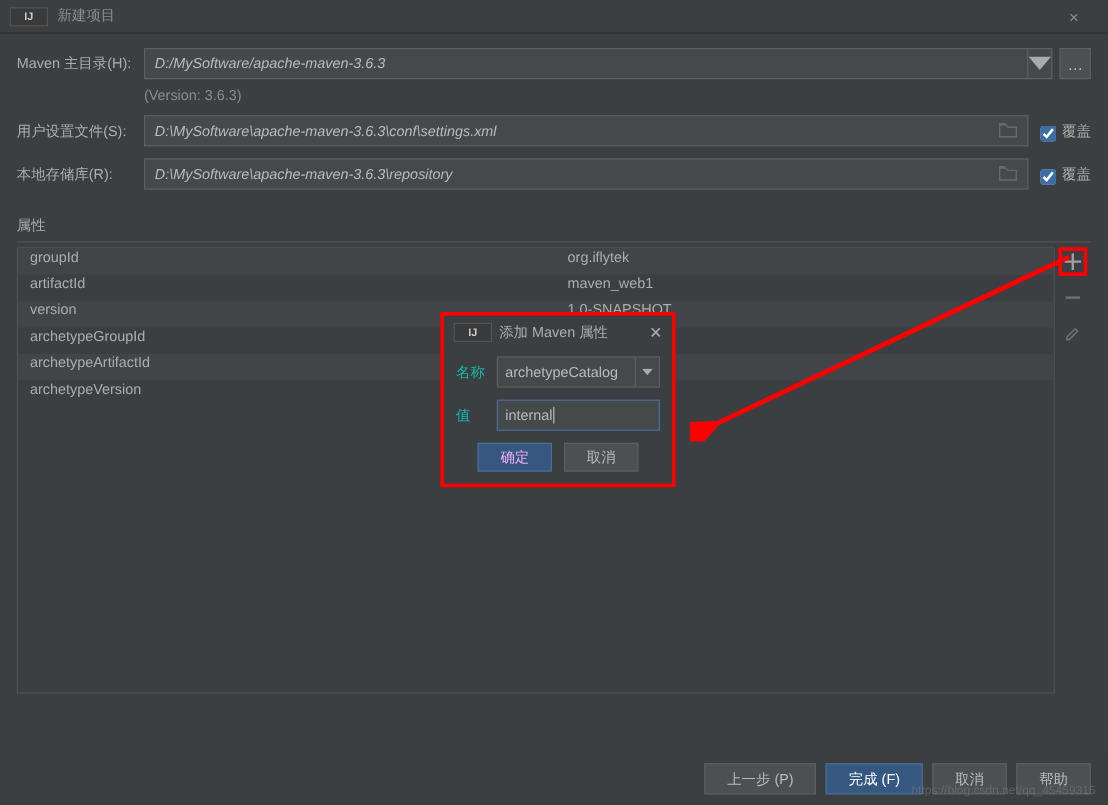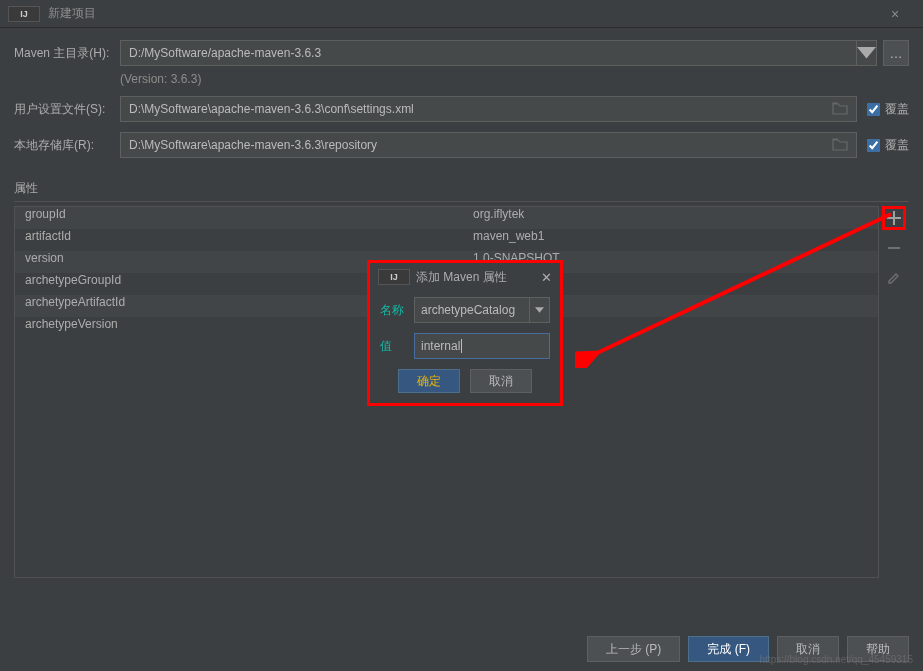--- a/index.html
+++ b/index.html
@@ -25,40 +25,41 @@
     .close-x { width: 40px; text-align: center; color: #8c8c8c; font-size: 14px; cursor: pointer; }
 
     .form-area { padding: 12px 14px 6px; }
     .form-row { display: flex; align-items: center; margin-bottom: 10px; }
     .form-label { width: 106px; color: #adadad; }
     .form-field {
       flex: 1; height: 26px; background: #45494a;
       border: 1px solid #5e6060; color: #bbb;
       padding: 0 8px; display: flex; align-items: center;
       position: relative;
+      font-style: italic;
     }
     .field-with-arrow .arrow-btn {
       position: absolute; right: 0; top: 0; bottom: 0; width: 20px;
       border-left: 1px solid #5e6060;
       display: flex; align-items: center; justify-content: center;
     }
     .browse-btn {
       width: 26px; height: 26px; margin-left: 6px;
       background: #4c5052; border: 1px solid #5e6060;
       display: flex; align-items: center; justify-content: center;
       color: #bbb; font-size: 13px;
     }
     .folder-icon {
       position: absolute; right: 8px; top: 4px;
       width: 16px; height: 14px; opacity: .5;
     }
     .folder-icon svg { width: 16px; height: 14px; }
     .version-hint { margin-left: 106px; color: #8c8c8c; margin-top: -4px; margin-bottom: 10px; }
 
-    .check-wrap { display: flex; align-items: center; margin-left: 10px; color: #adadad; }
+    .check-wrap { display: flex; align-items: flex-end; margin-left: 10px; color: #adadad; }
     .check-wrap input { margin-right: 5px; accent-color: #3b6ea5; }
 
     .props-section { padding: 0 14px 6px; }
     .props-header { color: #adadad; margin: 6px 0 4px; }
     .props-divider { height: 1px; background: #515151; margin-bottom: 4px; }
 
     .props-table-wrap { display: flex; }
     .props-table {
       flex: 1; background: #3c3f41;
       border: 1px solid #515151;
@@ -123,21 +124,21 @@
       position: absolute; right: 0; top: 0; bottom: 0; width: 20px;
       border-left: 1px solid #5e6060;
       display: flex; align-items: center; justify-content: center;
     }
     .popup-buttons { display: flex; justify-content: center; gap: 10px; margin-top: 4px; }
     .popup-btn {
       height: 24px; width: 62px;
       display: flex; align-items: center; justify-content: center;
       background: #4c5052; border: 1px solid #5e6060; color: #bbb;
     }
-    .popup-btn.primary { background: #365880; border-color: #4c708c; color: #eab308; }
+    .popup-btn.primary { background: #365880; border-color: #4c708c; color: #f0abfc; }
 
     
     .annot-arrow {
       position: absolute; left: 575px; top: 208px;
       pointer-events: none;
     }
 
     .watermark {
       position: absolute; right: 10px; bottom: 6px;
       color: #7a7a7a; font-size: 10px; opacity: .55;

